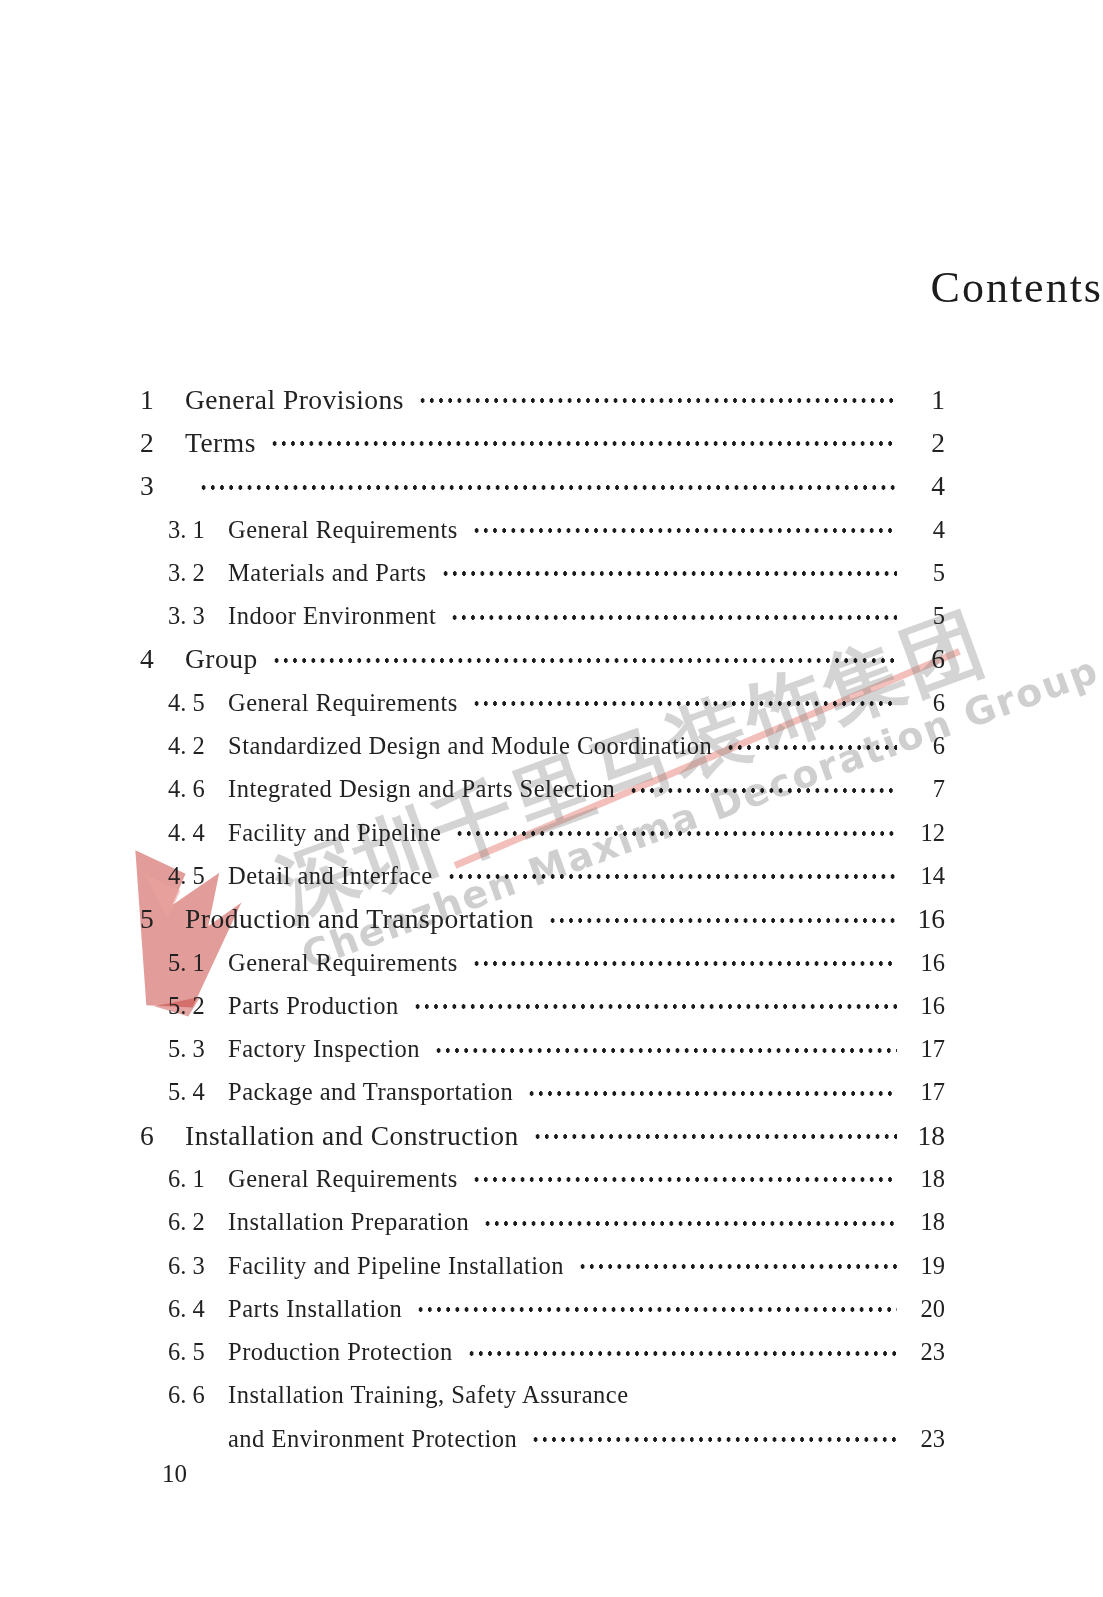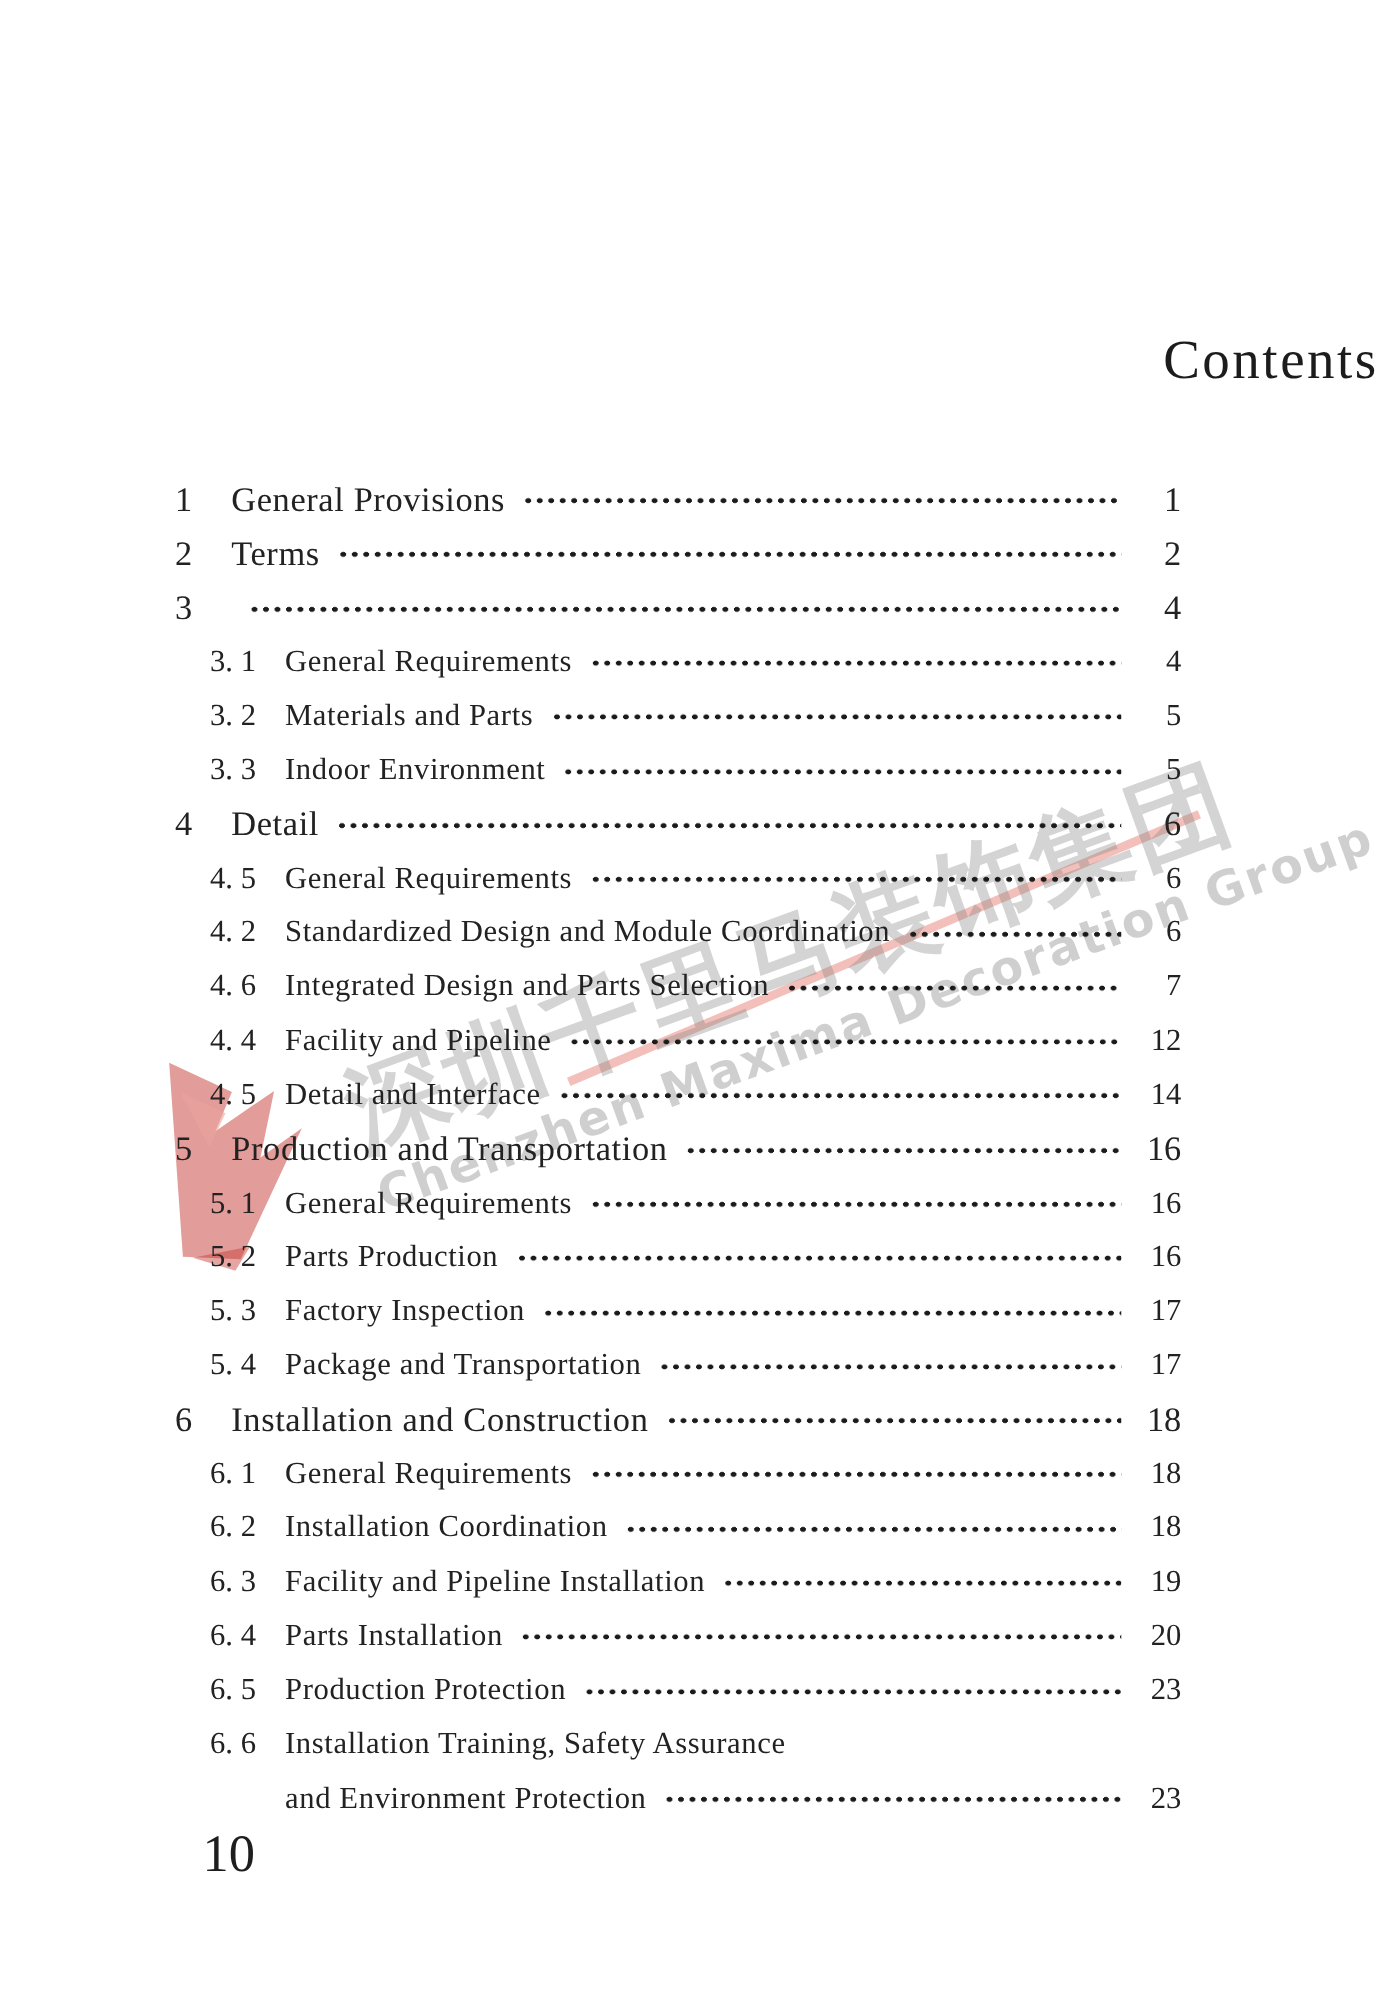--- a/index.html
+++ b/index.html
@@ -50,21 +50,21 @@
   .row .ttl { flex:none; white-space:nowrap; letter-spacing:0.5px; }
   .row .leader {
     flex:1 1 auto; height:5px; margin:2px 12px 0 14px;
     background-image:radial-gradient(circle, #1b1b1b 0 2.1px, rgba(0,0,0,0) 2.2px);
     background-size:9.2px 5px; background-repeat:repeat-x; background-position:left center;
   }
   .row .pg { flex:none; min-width:36px; text-align:right; }
 
   .folio {
     position:absolute; left:162px; top:1460px; z-index:1;
-    font-size:42px; color:#1e1e1e;
+    font-size:25px; color:#1e1e1e;
   }
 </style>
 </head>
 <body>
 
 <div class="page">
 
   <div class="watermark">
     <div class="wm-stripe"></div>
     <div class="wm-rotor">
@@ -119,21 +119,21 @@
 
   <div class="row l2">
     <span class="num">3. 3</span>
     <span class="ttl">Indoor Environment</span>
     <span class="leader"></span>
     <span class="pg">5</span>
   </div>
 
   <div class="row l1">
     <span class="num">4</span>
-    <span class="ttl">Detail</span>
+    <span class="ttl">Group</span>
     <span class="leader"></span>
     <span class="pg">6</span>
   </div>
 
   <div class="row l2">
     <span class="num">4. 5</span>
     <span class="ttl">General Requirements</span>
     <span class="leader"></span>
     <span class="pg">6</span>
   </div>
@@ -210,21 +210,21 @@
 
   <div class="row l2">
     <span class="num">6. 1</span>
     <span class="ttl">General Requirements</span>
     <span class="leader"></span>
     <span class="pg">18</span>
   </div>
 
   <div class="row l2">
     <span class="num">6. 2</span>
-    <span class="ttl">Installation Coordination</span>
+    <span class="ttl">Installation Preparation</span>
     <span class="leader"></span>
     <span class="pg">18</span>
   </div>
 
   <div class="row l2">
     <span class="num">6. 3</span>
     <span class="ttl">Facility and Pipeline Installation</span>
     <span class="leader"></span>
     <span class="pg">19</span>
   </div>

